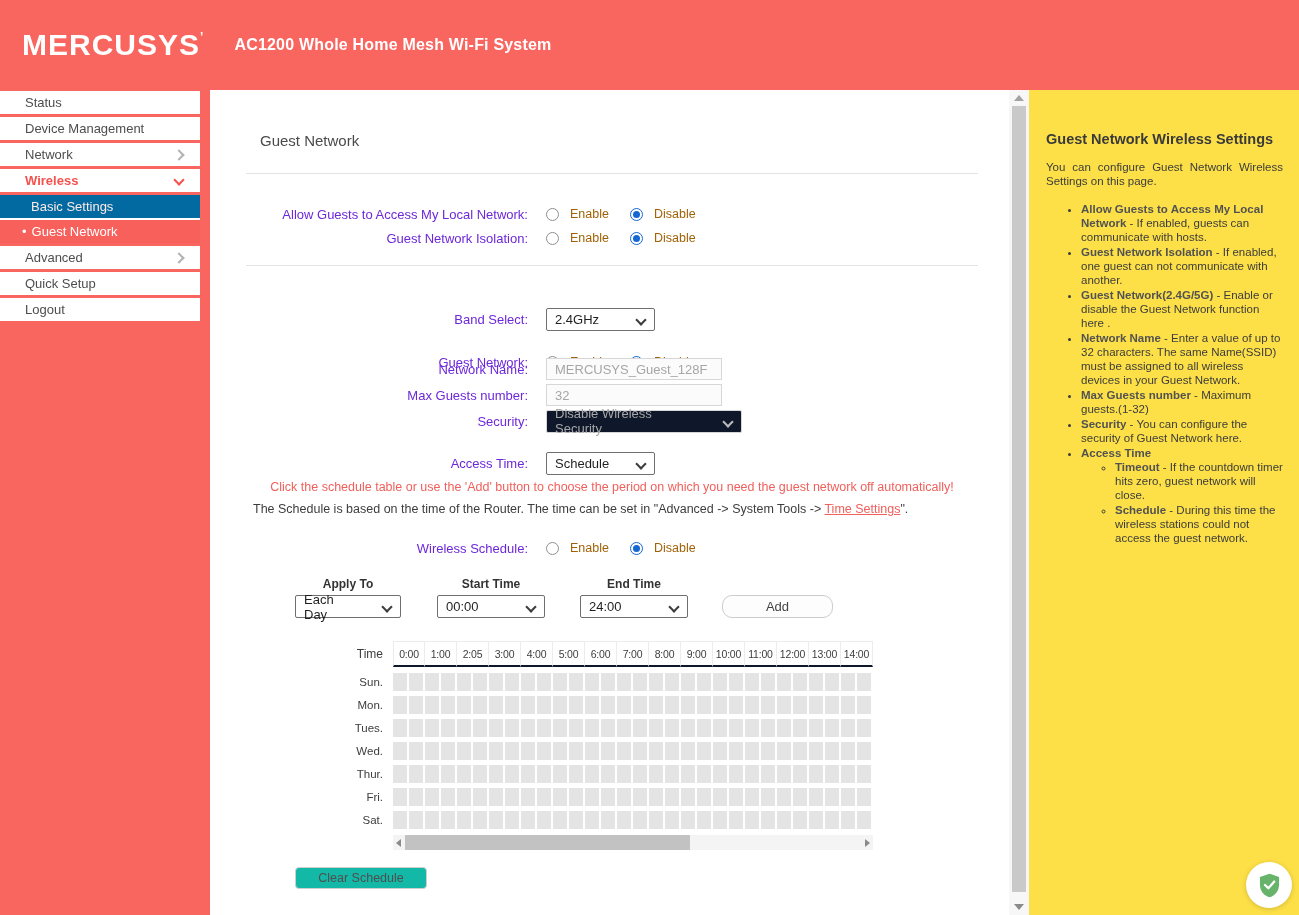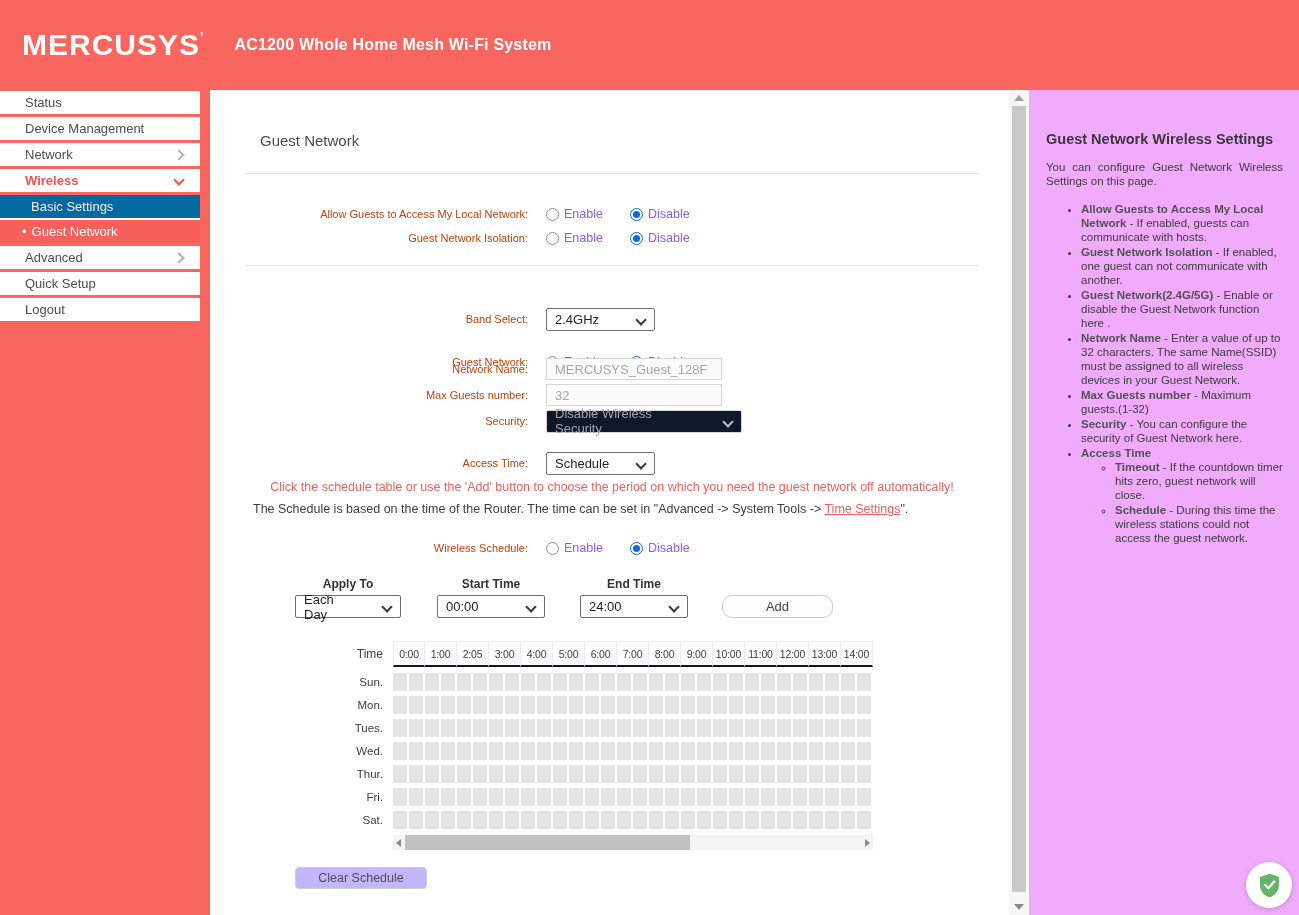--- a/index.html
+++ b/index.html
@@ -23,46 +23,46 @@
   .sb-item .bullet{margin-right:5px;}
   .chev{position:absolute;right:17px;top:8px;width:6px;height:6px;
         border-right:2px solid #b3b3b6;border-bottom:2px solid #b3b3b6;transform:rotate(-45deg);}
   .chev.down{transform:rotate(45deg);border-color:#f4524d;top:7px;}
 
   
   .content{position:absolute;left:210px;top:90px;width:799px;height:825px;background:#fff;}
   .pg-title{position:absolute;left:50px;top:42px;font-size:15px;color:#4a4a4a;}
   .hr{position:absolute;left:36px;width:732px;height:1px;background:#e3e3e3;}
   .frow{position:absolute;left:0;display:flex;align-items:center;height:24px;}
-  .flabel{width:318px;text-align:right;font-size:11px;color:#c2410c;}
+  .flabel{width:318px;text-align:right;font-size:13px;color:#6d28d9;}
   .ctrl{margin-left:18px;display:flex;align-items:center;}
   .radio{display:flex;align-items:center;width:84px;cursor:pointer;}
   .radio .dot{width:13px;height:13px;border-radius:50%;border:1px solid #8f8f8f;background:#fff;
               box-sizing:border-box;position:relative;flex:none;}
   .radio.on .dot{border-color:#1567d3;}
   .radio.on .dot::after{content:"";position:absolute;left:2px;top:2px;width:7px;height:7px;border-radius:50%;background:#1567d3;}
-  .radio .rlabel{margin-left:5px;font-size:12.5px;color:#8b5cf6;}
+  .radio .rlabel{margin-left:11px;font-size:12.5px;color:#a16207;}
   .selbox{height:23px;box-sizing:border-box;border:1px solid #6f6f6f;border-radius:2px;background:#fff;
           display:flex;align-items:center;padding:0 40px 0 8px;font-size:13px;color:#1f1f1f;position:relative;cursor:pointer;}
   .selbox .schev{position:absolute;right:9px;top:7px;width:6px;height:6px;
                  border-right:2px solid #3c3c3c;border-bottom:2px solid #3c3c3c;transform:rotate(45deg);}
   .selbox.disabled{border-color:#d6d6d6;background:#0f172a;color:#a6a6a6;}
   .selbox.disabled .schev{border-color:#bcbcbc;}
   .w109{width:109px;}.w196{width:196px;}.w106{width:106px;}.w108{width:108px;}
   .tinput{height:22px;box-sizing:border-box;border:1px solid #d7d7d7;background:#fbfbfb;color:#a6a6a6;
           font-size:13px;padding:0 8px;width:176px;font-family:"Liberation Sans",sans-serif;}
   .notice{position:absolute;left:36px;top:390px;width:732px;text-align:center;font-size:12.5px;color:#f0605c;}
   .snote{position:absolute;left:43px;top:412px;font-size:12.5px;color:#3d3d3d;}
   .snote a{color:#f0605c;text-decoration:underline;cursor:pointer;}
   .col-hdr{position:absolute;top:487px;font-size:12px;font-weight:bold;color:#333;text-align:center;}
   .appsel{position:absolute;top:505px;}
   .addbtn{position:absolute;left:512px;top:505px;width:111px;height:23px;border:1px solid #ccc;border-radius:10px;
           background:#fdfdfd;font-size:13px;color:#444;display:flex;align-items:center;justify-content:center;cursor:pointer;}
   .clearbtn{position:absolute;left:85px;top:777px;width:132px;height:22px;border:1px solid #cfcfcf;border-radius:4px;
-            background:#c4b5fd;font-size:12.5px;color:#4f4f4f;display:flex;align-items:center;justify-content:center;cursor:pointer;}
+            background:#14b8a6;font-size:12.5px;color:#4f4f4f;display:flex;align-items:center;justify-content:center;cursor:pointer;}
 
   
   .grid{position:absolute;left:0;top:551px;width:663px;}
   .grow{display:flex;}
   .glabel{width:183px;box-sizing:border-box;padding-right:10px;text-align:right;color:#3d3d3d;}
   .gtime{font-size:12px;line-height:26px;}
   .gd{font-size:11.5px;line-height:18px;}
   .ghcells{display:flex;}
   .ghcell{width:32px;height:26px;box-sizing:border-box;border-top:1px solid #ececec;border-bottom:2px solid #0f172a;
           border-right:1px solid #ececec;font-size:10.5px;letter-spacing:-.2px;color:#3d3d3d;text-align:center;
@@ -80,21 +80,21 @@
   .harrow.right{right:3px;border-left:5px solid #8a8a8a;}
 
   
   .vscroll{position:absolute;left:1009px;top:90px;width:20px;height:825px;background:#f7f7f7;}
   .vthumb{position:absolute;left:3px;top:16px;width:14px;height:786px;background:#c9c9c9;}
   .varrow{position:absolute;left:5px;width:0;height:0;border-left:5px solid transparent;border-right:5px solid transparent;}
   .varrow.up{top:5px;border-bottom:6px solid #a3a3a5;}
   .varrow.down{bottom:5px;border-top:6px solid #8a8a8c;}
 
   
-  .help{position:absolute;left:1029px;top:90px;width:270px;height:825px;background:#f0abfc;
+  .help{position:absolute;left:1029px;top:90px;width:270px;height:825px;background:#fde047;
         box-sizing:border-box;padding:40px 16px 0 17px;color:#3c3c3c;}
   .help-title{margin:0;font-size:14.5px;font-weight:bold;color:#3a3a3a;text-align:justify;line-height:18px;}
   .help-intro{margin:12px 0 0 0;font-size:11.5px;line-height:14px;text-align:justify;color:#3c3c3c;}
   .help-list{margin:14px 0 0 0;padding-left:35px;font-size:11.5px;line-height:14px;color:#3c3c3c;}
   .help-list li{margin-bottom:1px;}
   .help-list b{color:#525252;}
   .help-sublist{margin:0;padding-left:34px;list-style-type:circle;}
 
   
   .adguard{position:absolute;left:1246px;top:862px;width:46px;height:46px;border-radius:50%;background:#fff;

